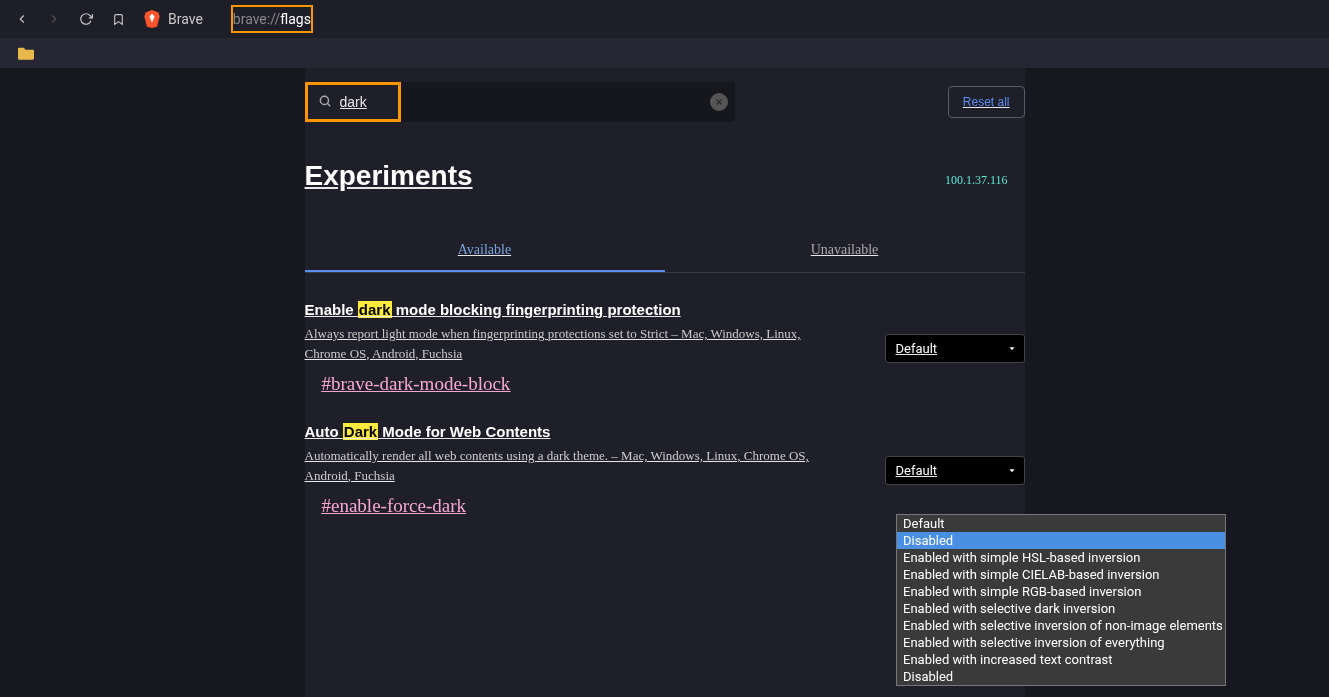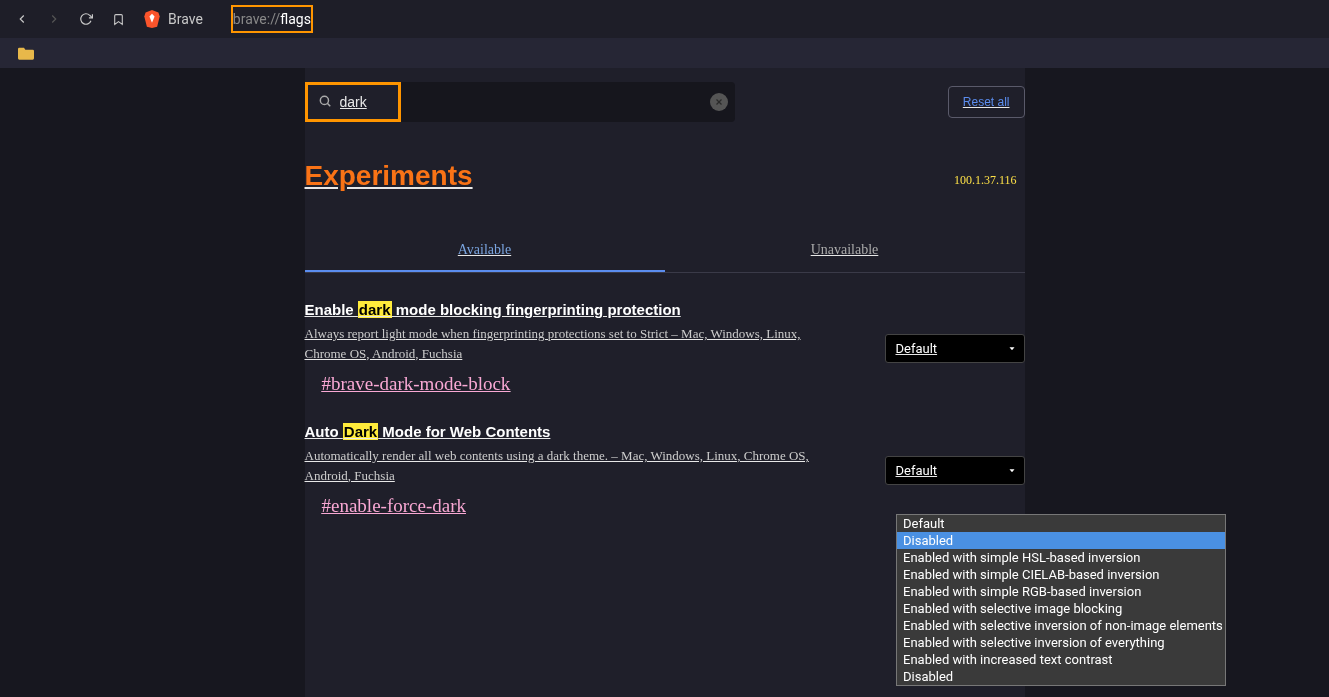--- a/index.html
+++ b/index.html
@@ -152,29 +152,29 @@
       font-size: 12px;
       cursor: pointer;
       margin-right: 0;
       margin-left: 28px;
     }
     
     
     .page-title {
       font-size: 28px;
       font-weight: 600;
-      color: #f97316;
+      color: #ffffff;
       padding: 24px 0 8px 0;
       font-family: "Segoe UI", sans-serif;
     }
     .version {
       position: absolute;
-      right: 8px;
+      right: 17px;
       top: 105px;
-      color: #fde047;
+      color: #5eead4;
       font-size: 12px;
       font-family: Georgia, serif;
     }
     
     
     .tabs {
       display: flex;
       border-bottom: 1px solid #3a3a48;
       margin-top: 30px;
     }
@@ -404,19 +404,19 @@
 
     </div>
   </div>
 
   <div class="dropdown-overlay" id="dropdown-list">
       <div class="dropdown-option">Default</div>
       <div class="dropdown-option selected">Disabled</div>
       <div class="dropdown-option">Enabled with simple HSL-based inversion</div>
       <div class="dropdown-option">Enabled with simple CIELAB-based inversion</div>
       <div class="dropdown-option">Enabled with simple RGB-based inversion</div>
-      <div class="dropdown-option">Enabled with selective image blocking</div>
+      <div class="dropdown-option">Enabled with selective dark inversion</div>
       <div class="dropdown-option">Enabled with selective inversion of non-image elements</div>
       <div class="dropdown-option">Enabled with selective inversion of everything</div>
       <div class="dropdown-option">Enabled with increased text contrast</div>
       <div class="dropdown-option">Disabled</div>
     </div>
 </div>
 
 </body></html>

